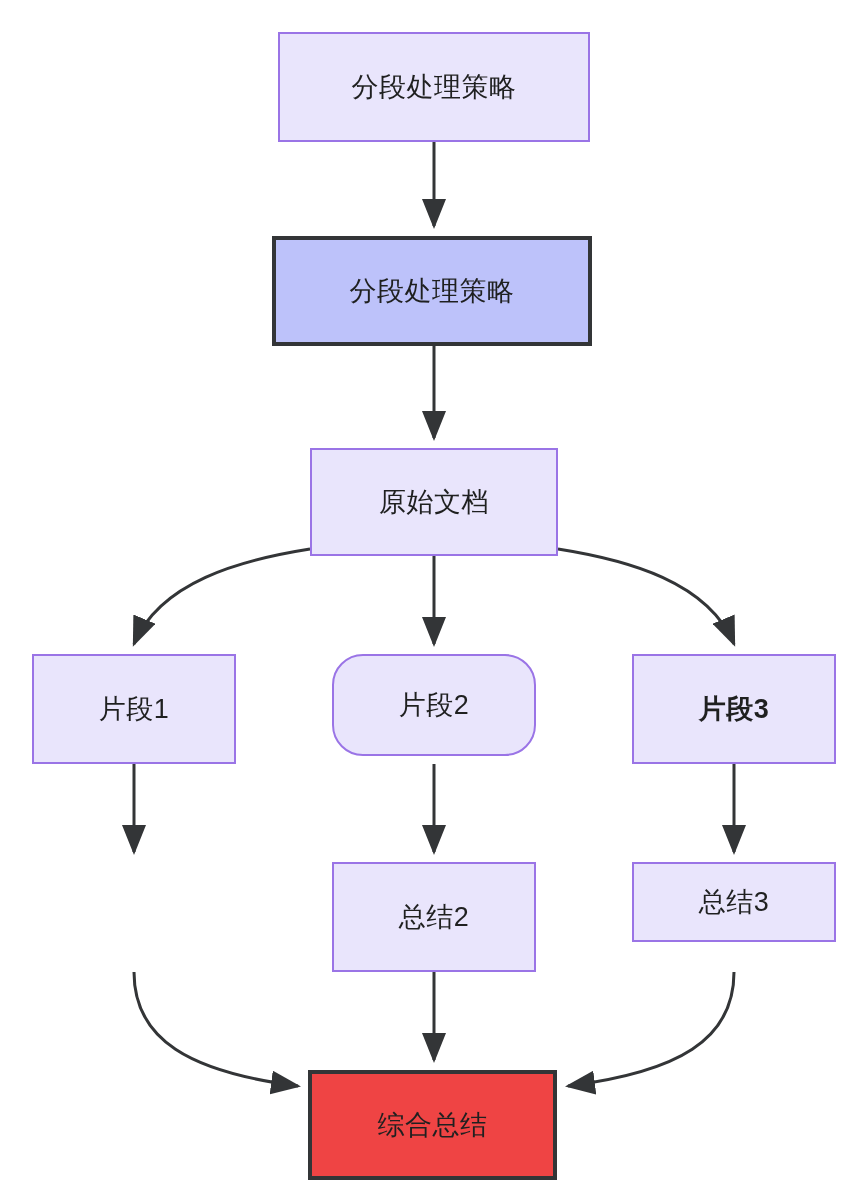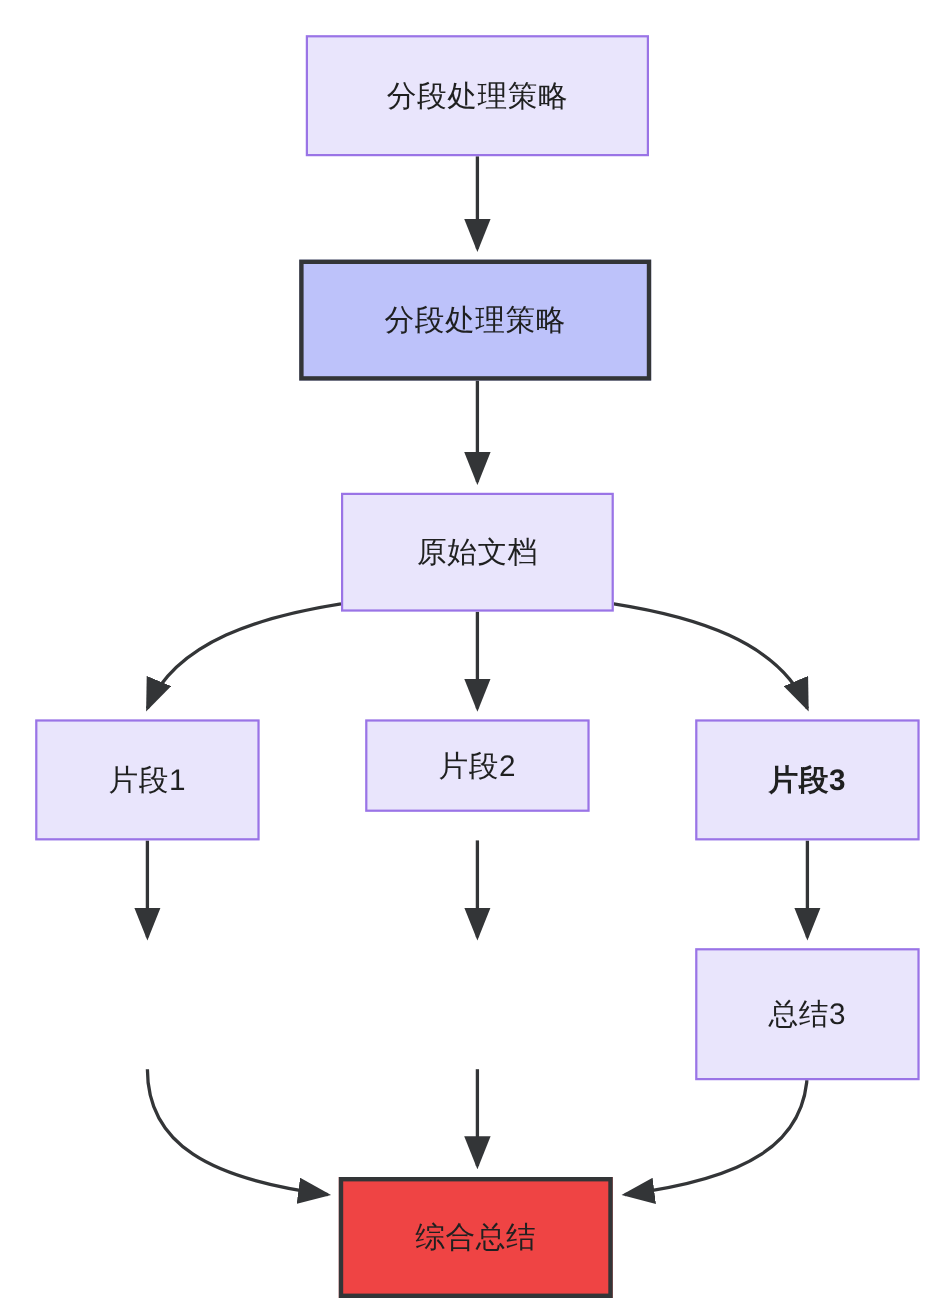--- a/index.html
+++ b/index.html
@@ -99,31 +99,34 @@
   </div>
 
   <div class="node emphasis" style="left:272px; top:236px; width:320px; height:110px;">
     <span class="node-label">分段处理策略</span>
   </div>
 
   <div class="node" style="left:32px; top:654px; width:204px; height:110px;">
     <span class="node-label">片段1</span>
   </div>
 
-  <div class="node" style="left:332px; top:654px; width:204px; height:84px;">
+  <div class="node" style="left:332px; top:654px; width:204px; height:102px;border-radius:31px;">
     <span class="node-label">片段2</span>
   </div>
 
   <div class="node" style="left:632px; top:654px; width:204px; height:110px;font-weight:bold;">
     <span class="node-label">片段3</span>
   </div>
 
 
+  <div class="node" style="left:332px; top:862px; width:204px; height:110px;">
+    <span class="node-label">总结2</span>
+  </div>
 
-  <div class="node" style="left:632px; top:862px; width:204px; height:120px;">
+  <div class="node" style="left:632px; top:862px; width:204px; height:80px;">
     <span class="node-label">总结3</span>
   </div>
 
   <div class="node result" style="left:308px; top:1070px; width:249px; height:110px;">
     <span class="node-label">综合总结</span>
   </div>
 
 </div>
 
 </body></html>

